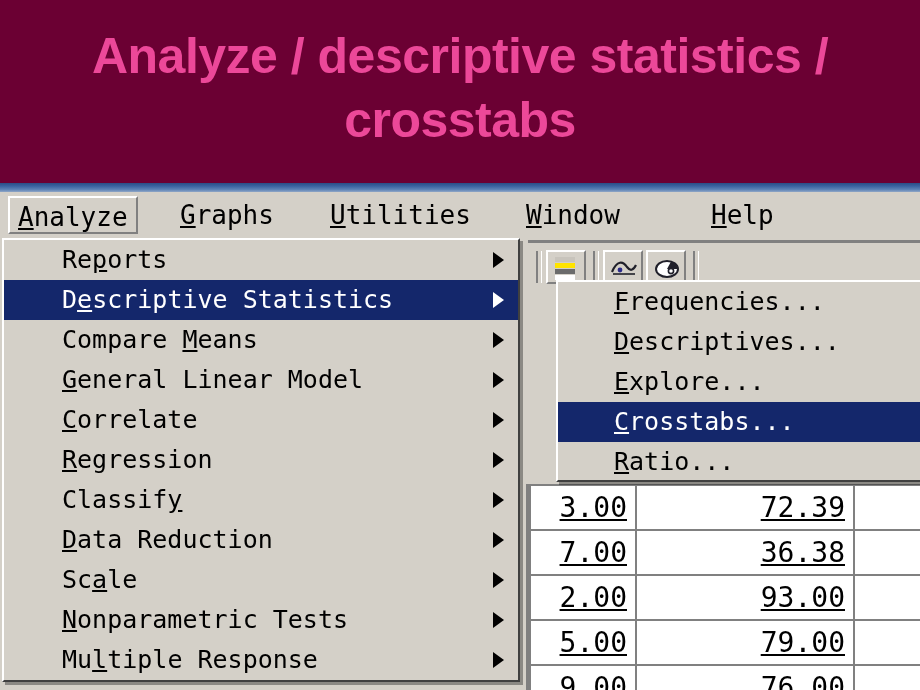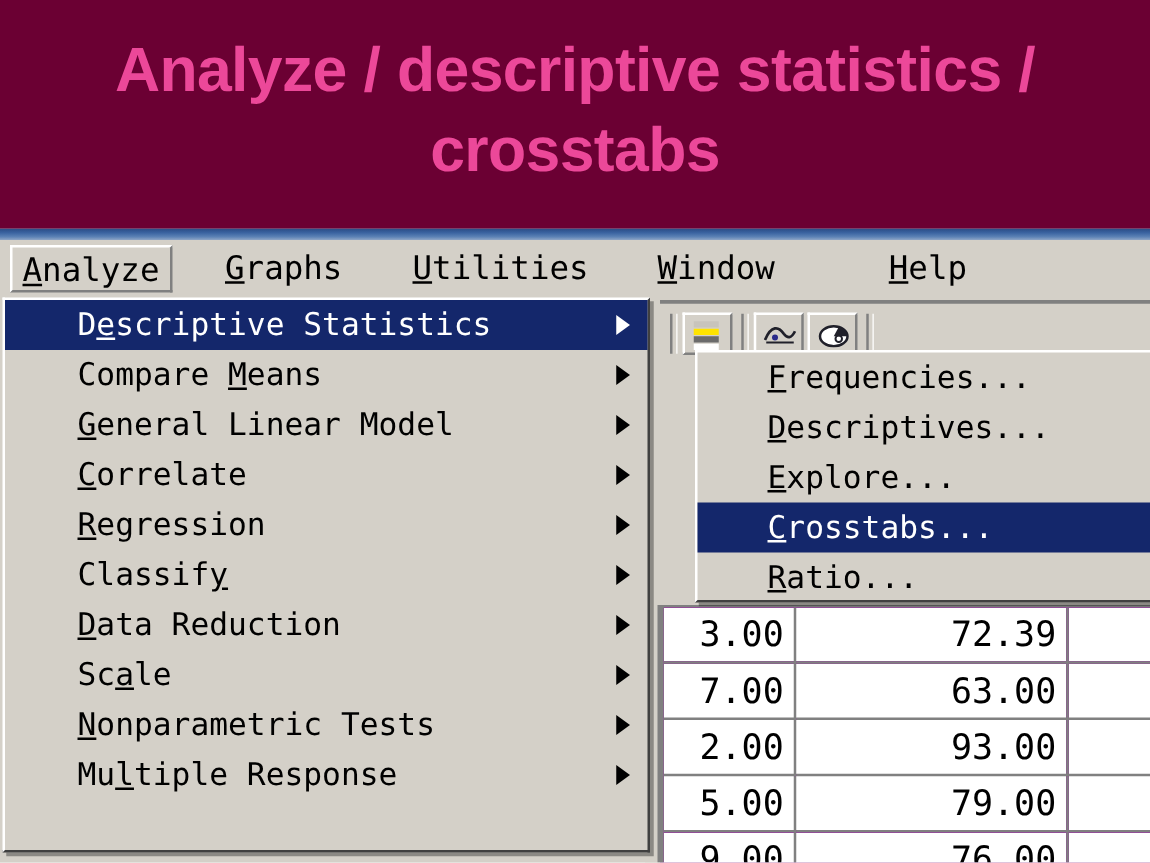--- a/index.html
+++ b/index.html
@@ -127,25 +127,26 @@
   .ico-curve, .ico-pie {
     position:absolute; left:6px; top:6px; width:26px; height:20px;
   }
 
   
   #data-grid {
     position: absolute;
     left: 528px; top: 292px;
     width: 392px;
     height: 206px;
-    background: #a21caf;
+    background: #701a75;
     border-left: 3px solid #808080;
     border-top: 2px solid #808080;
     box-sizing: border-box;
     overflow: hidden;
+    text-decoration: underline;
   }
   #data-grid table {
     border-collapse: collapse;
     width: 100%;
     table-layout: fixed;
   }
   #data-grid td {
     height: 43px;
     border-right: 2px solid #808080;
     border-bottom: 2px solid #808080;
@@ -268,21 +269,21 @@
           <col class="c3">
         </colgroup>
       <tbody>
           <tr>
             <td>3.00</td>
             <td>72.39</td>
             <td></td>
           </tr>
           <tr>
             <td>7.00</td>
-            <td>63.00</td>
+            <td>36.38</td>
             <td></td>
           </tr>
           <tr>
             <td>2.00</td>
             <td>93.00</td>
             <td></td>
           </tr>
           <tr>
             <td>5.00</td>
             <td>79.00</td>
@@ -299,20 +300,21 @@
 
   <div id="menu-bar">
       <div class="menubar-item active" style="left: 8px;"><span class="menu-label"><span class="acc">A</span>nalyze</span></div>
       <div class="menubar-item" style="left: 172px;"><span class="menu-label"><span class="acc">G</span>raphs</span></div>
       <div class="menubar-item" style="left: 322px;"><span class="menu-label"><span class="acc">U</span>tilities</span></div>
       <div class="menubar-item" style="left: 518px;"><span class="menu-label"><span class="acc">W</span>indow</span></div>
       <div class="menubar-item" style="left: 672px; margin-left: 31px;"><span class="menu-label"><span class="acc">H</span>elp</span></div>
     </div>
 
   <div class="menu-panel" id="analyze-menu">
+      <div class="menu-item"><span class="menu-label">Re<span class="acc">p</span>orts</span><span class="arrow"></span></div>
       <div class="menu-item selected"><span class="menu-label">D<span class="acc">e</span>scriptive Statistics</span><span class="arrow"></span></div>
       <div class="menu-item"><span class="menu-label">Compare <span class="acc">M</span>eans</span><span class="arrow"></span></div>
       <div class="menu-item"><span class="menu-label"><span class="acc">G</span>eneral Linear Model</span><span class="arrow"></span></div>
       <div class="menu-item"><span class="menu-label"><span class="acc">C</span>orrelate</span><span class="arrow"></span></div>
       <div class="menu-item"><span class="menu-label"><span class="acc">R</span>egression</span><span class="arrow"></span></div>
       <div class="menu-item"><span class="menu-label">Classif<span class="acc">y</span></span><span class="arrow"></span></div>
       <div class="menu-item"><span class="menu-label"><span class="acc">D</span>ata Reduction</span><span class="arrow"></span></div>
       <div class="menu-item"><span class="menu-label">Sc<span class="acc">a</span>le</span><span class="arrow"></span></div>
       <div class="menu-item"><span class="menu-label"><span class="acc">N</span>onparametric Tests</span><span class="arrow"></span></div>
       <div class="menu-item"><span class="menu-label">Mu<span class="acc">l</span>tiple Response</span><span class="arrow"></span></div>

